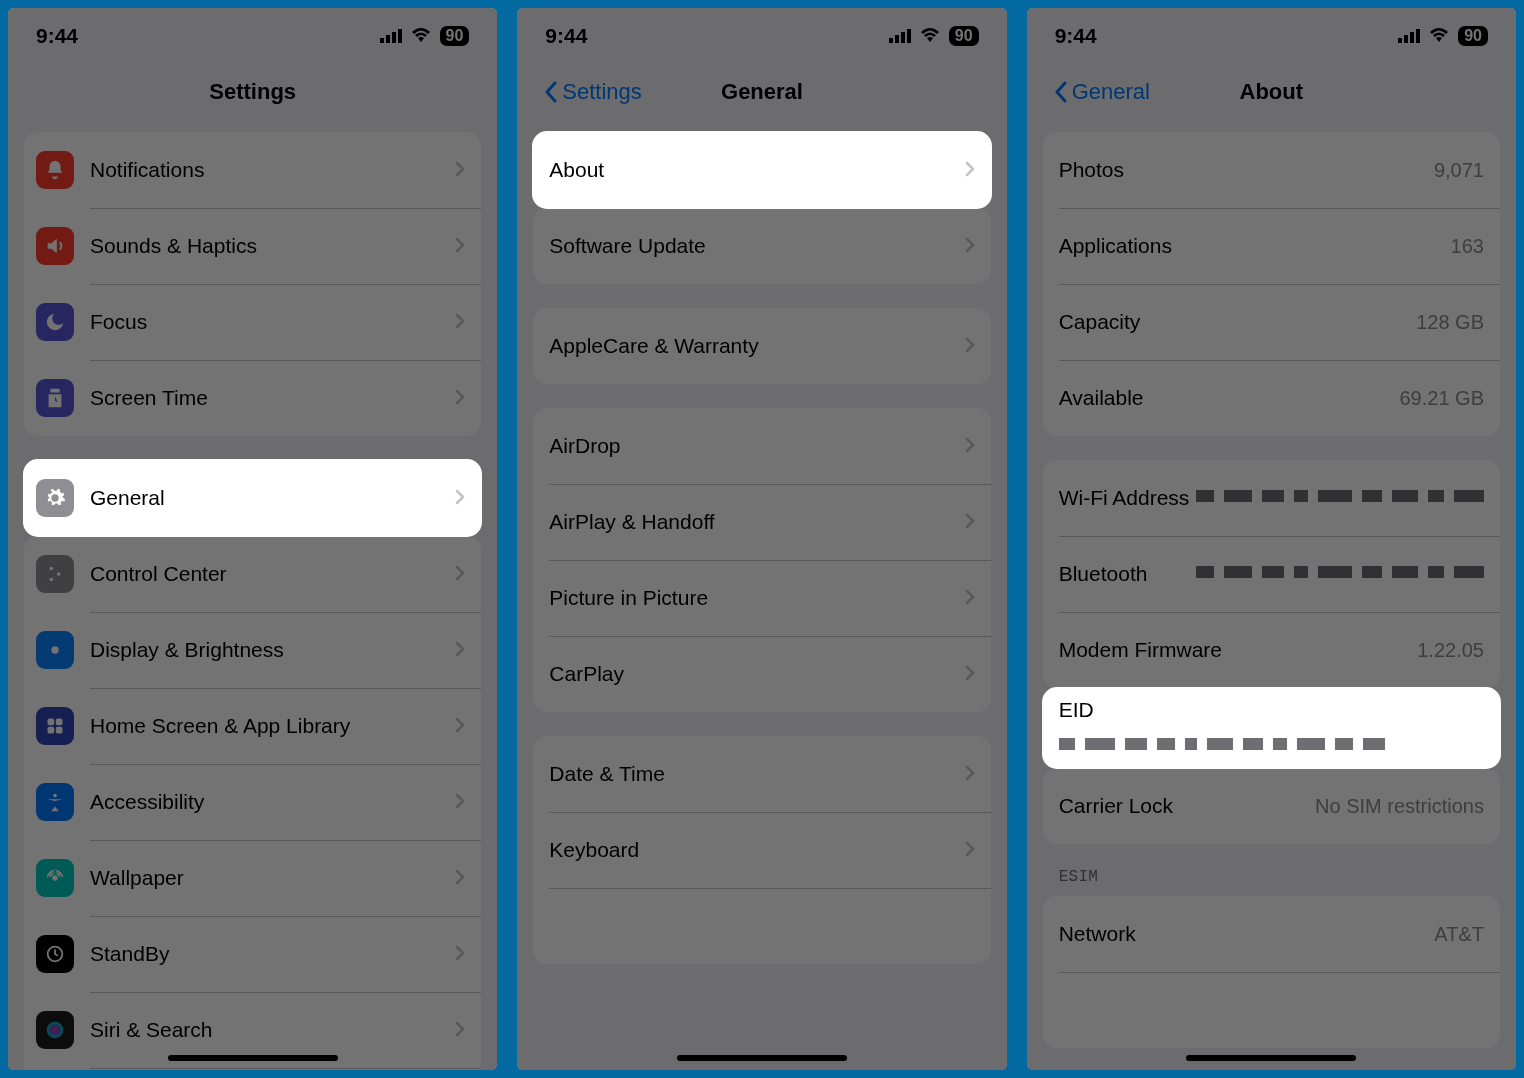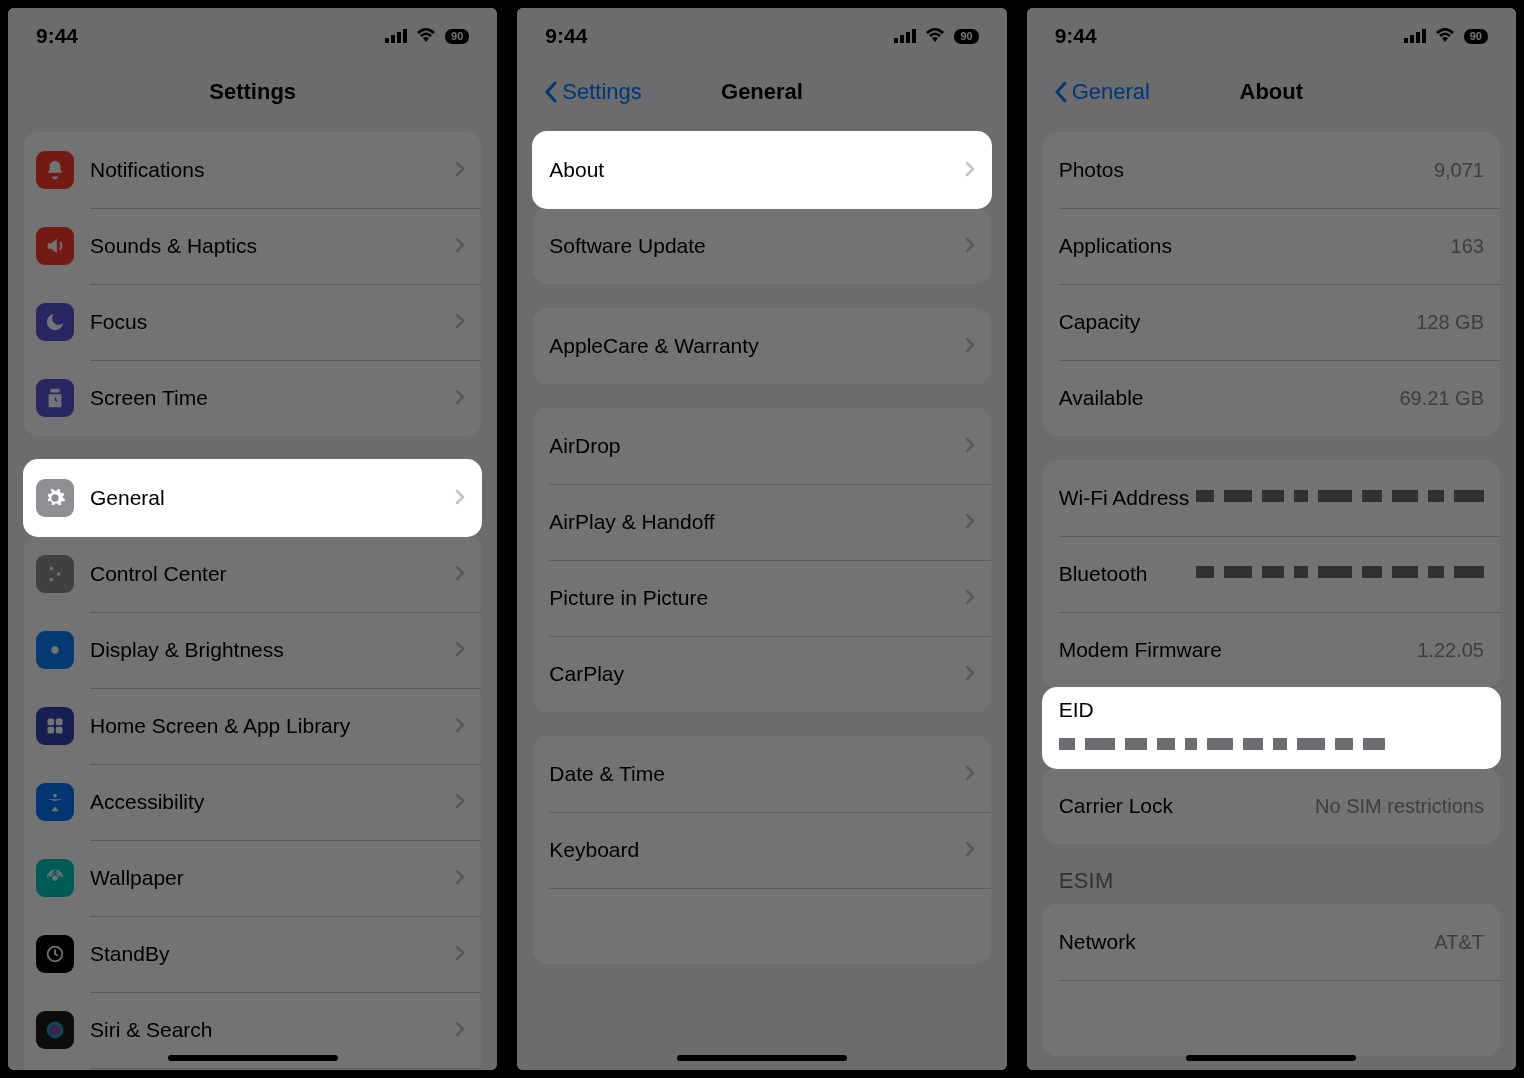--- a/index.html
+++ b/index.html
@@ -1,40 +1,40 @@
 <!DOCTYPE html>
 <html><head>
 <meta charset="utf-8">
 <style>
   html,body{margin:0;padding:0;background:#d5d5d5;font-family:-apple-system,BlinkMacSystemFont,"Helvetica Neue",Arial,sans-serif;}
-  .wrap{width:1524px;height:1078px;display:flex;gap:20px;padding:8px;box-sizing:border-box;background:#000000;}
+  .wrap{width:1524px;height:1078px;display:flex;gap:20px;padding:8px;box-sizing:border-box;background:#0369a1;}
   .phone{flex:1;position:relative;background:#efeff4;border-radius:6px;overflow:hidden;display:flex;flex-direction:column;}
   .phone .dim{position:absolute;inset:0;background:rgba(0,0,0,.55);pointer-events:none;z-index:50;}
   .statusbar{height:56px;display:flex;align-items:center;justify-content:space-between;padding:0 28px;font-size:21px;font-weight:600;color:#000;}
   .statusbar .right{display:flex;align-items:center;gap:8px;}
-  .battery-badge{background:#000;color:#fff;border-radius:7px;font-size:11px;font-weight:700;padding:2px 6px;line-height:1;}
+  .battery-badge{background:#000;color:#fff;border-radius:7px;font-size:16px;font-weight:700;padding:2px 6px;line-height:1;}
   .signal-icon,.wifi-icon{display:inline-block;}
   .nav{height:56px;display:flex;align-items:center;position:relative;padding:0 27px;}
   .nav .title{position:absolute;left:0;right:0;text-align:center;font-size:22px;font-weight:600;color:#000;}
   .nav .back{display:flex;align-items:center;color:#007aff;font-size:22px;gap:4px;z-index:2;}
   .nav .back svg{stroke:#007aff;}
   .scroll{flex:1;overflow:hidden;padding:0 16px 24px 16px;}
   .group{background:#fff;border-radius:14px;margin:24px 0 0 0;overflow:hidden;}
   .group.first{margin-top:12px;}
   .row{display:flex;align-items:center;min-height:56px;padding:10px 16px;font-size:21px;color:#000;position:relative;}
   .row + .row::before{content:"";position:absolute;left:16px;right:0;top:0;height:1px;background:#c6c6c8;}
   .row .label{flex:1;}
   .row .value{color:#8a8a8e;font-size:20px;}
   .row .chev{color:#c4c4c6;margin-left:8px;}
   .row.withicon{padding-left:12px;}
   .row.withicon + .row.withicon::before{left:66px;}
   .row.twoline{flex-direction:column;align-items:flex-start;gap:8px;padding-bottom:14px;}
   .icon-box{width:38px;height:38px;border-radius:9px;display:flex;align-items:center;justify-content:center;margin-right:16px;flex-shrink:0;}
   .icon-box svg{fill:#fff;}
-  .section-header{font-size:22px;color:#6d6d72;text-transform:uppercase;margin:24px 0 -14px 16px;letter-spacing:.3px;}
+  .section-header{font-size:16px;color:#6d6d72;text-transform:uppercase;margin:24px 0 -14px 16px;letter-spacing:.3px;font-family:Liberation Mono, monospace;}
   .highlight{position:relative;z-index:60;background:#fff;border-radius:14px;box-shadow:0 0 0 1px #fff;margin:0;}
   .redacted{height:16px;display:flex;gap:10px;}
   .redacted span{background:#6e6e72;height:12px;display:inline-block;}
   .home-indicator{position:absolute;bottom:9px;left:50%;transform:translateX(-50%);width:170px;height:6px;background:#000;border-radius:4px;z-index:55;}
 </style>
 </head>
 <body>
 
 <div class="wrap">
 

